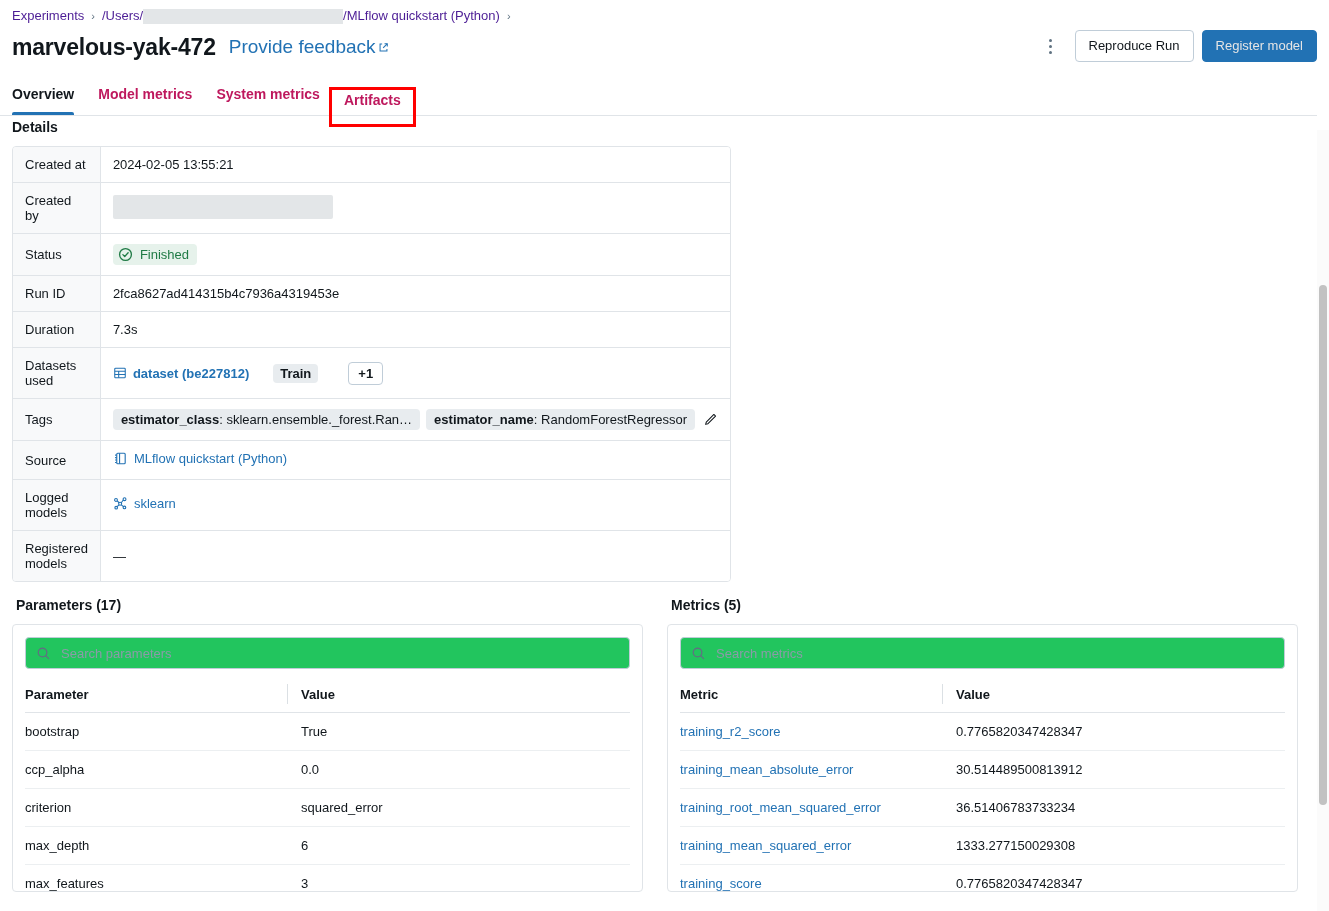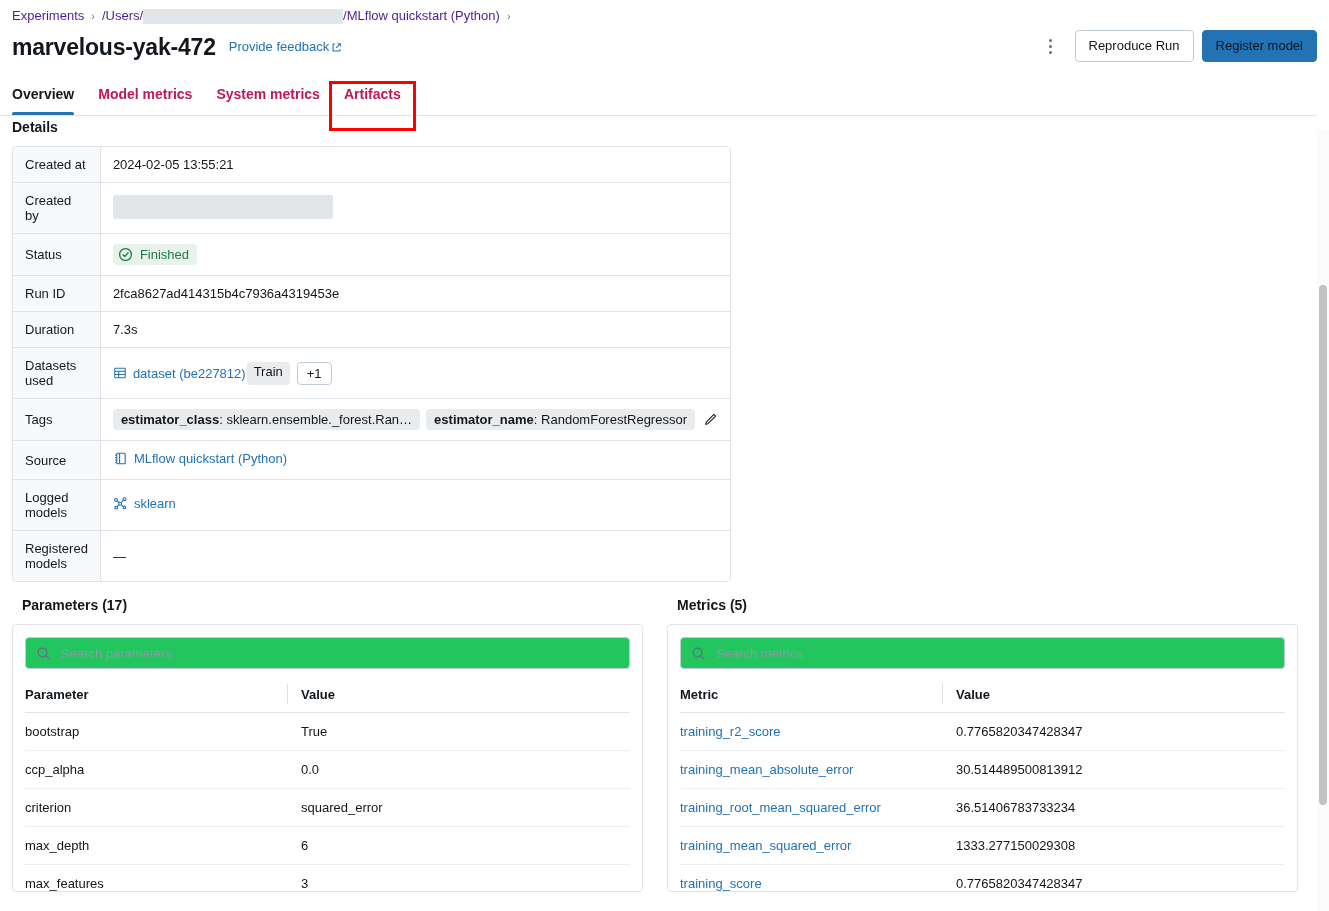--- a/index.html
+++ b/index.html
@@ -31,21 +31,21 @@
   
   .title-row {
     position: absolute; left: 12px; top: 32px; right: 12px;
     display: flex; align-items: center;
   }
   .run-title {
     font-size: 23px; font-weight: bold; letter-spacing: -0.2px;
     line-height: 30px; color: #11171c;
   }
   .feedback-link {
-    margin-left: 13px; font-size: 13px; color: #2272b4;
+    margin-left: 13px; font-size: 19px; color: #2272b4;
     display: inline-flex; align-items: center; gap: 2px; cursor: pointer;
     line-height: 16px;
   }
   .ext-icon { display: inline-block; width: 11px; height: 11px; }
 
   .title-actions {
     position: absolute; right: 12px; top: 30px;
     display: flex; align-items: center; gap: 8px;
   }
   .kebab-btn {
@@ -56,21 +56,21 @@
   .kebab-dot { width: 3px; height: 3px; border-radius: 50%; background: #5f7281; }
   .btn {
     height: 32px; padding: 0 13px; border-radius: 4px;
     font-size: 13px; line-height: 30px; cursor: pointer;
     font-family: "Liberation Sans", sans-serif; white-space: nowrap;
   }
   .btn-default {
     background: #fff; border: 1px solid #c0cdd8; color: #11171c;
   }
   .btn-primary {
-    background: #2272b4; border: 1px solid #2272b4; color: #0f172a; font-weight: normal;
+    background: #2272b4; border: 1px solid #2272b4; color: #e5e5e5; font-weight: normal;
   }
 
   
   .tabs {
     position: absolute; left: 0; top: 84px; width: 1317px; height: 32px;
     border-bottom: 1px solid #e0e4e8;
     display: flex; align-items: flex-start; padding-left: 12px; gap: 0;
   }
   .tab {
     position: relative; font-size: 14px; font-weight: bold;
@@ -78,21 +78,21 @@
     line-height: 20px;
   }
   .tab:first-child { padding-left: 0; text-align: right; }
   .tab.active { color: #11171c; }
   .tab.active::after {
     content: ""; position: absolute; left: 0; right: 12px; bottom: -1px;
     height: 3px; background: #2272b4; border-radius: 2px 2px 0 0;
   }
   .tab.highlighted {
     outline: 3px solid #ff0000; outline-offset: 0;
-    padding-bottom: 24px; margin-top: 0;
+    padding-bottom: 14px; margin-top: 6px;
   }
 
   
   .content { position: absolute; left: 0; top: 117px; width: 1317px; bottom: 12px; overflow: hidden; }
   .section-title {
     font-size: 14px; font-weight: bold; color: #11171c;
     margin: 0 0 9px 12px; line-height: 20px;
   }
 
   
@@ -112,21 +112,21 @@
   .dt-value { padding: 10px 12px; background: #fff; vertical-align: middle; color: #11171c; }
   .redact-block { display: inline-block; width: 220px; height: 24px; background: #e3e6e8; border-radius: 2px; }
 
   .status-badge {
     display: inline-flex; align-items: center; gap: 7px;
     background: #e6f2eb; border-radius: 4px; padding: 3px 8px 3px 5px;
     color: #1f7a45; font-size: 13px;
   }
   .link { color: #2272b4; text-decoration: none; cursor: pointer; }
 
-  .dataset-row { display: flex; gap: 1px; }
+  .dataset-row { display: flex; align-items: center; gap: 24px; font-weight: bold; }
   .ds-link { display: inline-flex; align-items: center; gap: 6px; color: #2272b4; cursor: pointer; }
   .pill-grey {
     background: #e8ecef; border-radius: 4px; padding: 2px 7px;
     font-size: 13px; color: #11171c;
   }
   .pill-outline {
     border: 1px solid #c0cdd8; border-radius: 4px; padding: 3px 9px;
     font-size: 13px; color: #11171c; background: #fff; cursor: pointer;
     margin-left: 6px;
   }
@@ -140,21 +140,21 @@
   }
   .tag-chip b { font-weight: bold; }
   .edit-icon { cursor: pointer; display: inline-flex; }
 
   
   .panels {
     position: absolute; left: 0; top: 478px; width: 1317px;
     display: flex; gap: 24px; padding: 0 12px;
   }
   .panel { width: 631px; }
-  .panel-title { font-size: 14px; font-weight: bold; margin: 0 0 9px 10px; line-height: 20px; }
+  .panel-title { font-size: 14px; font-weight: bold; margin: 0 0 9px 4px; line-height: 20px; }
   .panel-box {
     border: 1px solid #e0e4e8; border-radius: 4px; background: #fff;
     padding: 12px 12px 0 12px; height: 268px; overflow: hidden;
   }
   .search-wrap {
     position: relative; height: 32px; border: 1px solid #c0cdd8;
     border-radius: 4px; display: flex; align-items: center; padding: 0 10px; gap: 8px;
     background: #22c55e;
   }
   .search-wrap input {

